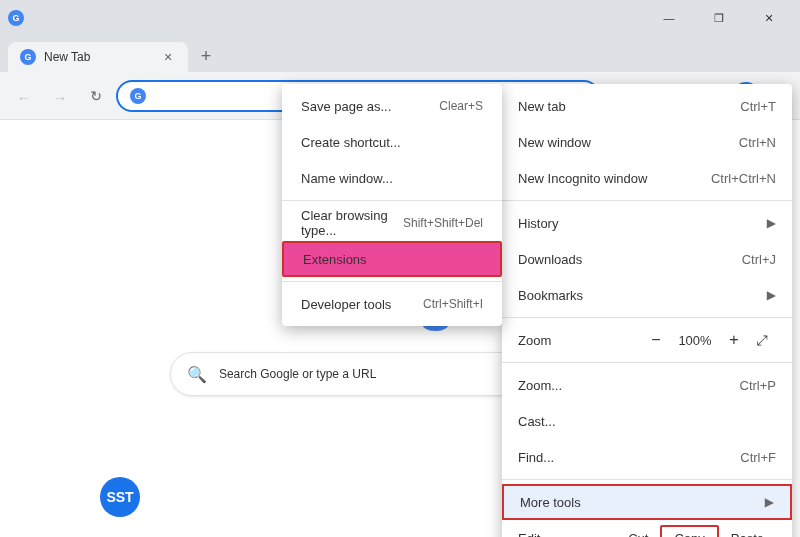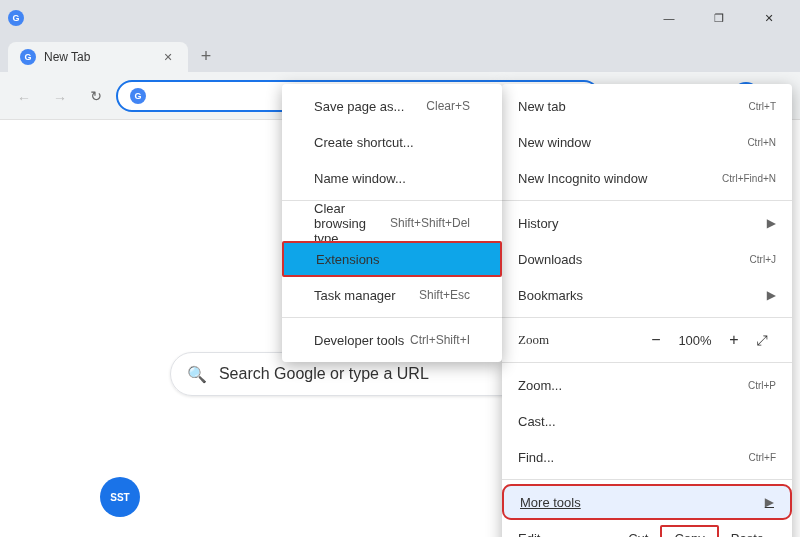--- a/index.html
+++ b/index.html
@@ -236,38 +236,38 @@
       padding: 0 16px;
       gap: 12px;
       box-shadow: 0 1px 3px rgba(0,0,0,0.1);
     }
     .search-icon-main {
       color: #9aa0a6;
       font-size: 16px;
     }
     .search-text {
       flex: 1;
-      font-size: 16px;
+      font-size: 12px;
       color: #333;
     }
 
     
     .sst-btn {
       position: absolute;
       bottom: 20px;
       left: 100px;
       width: 40px;
       height: 40px;
       border-radius: 50%;
       background: #1a73e8;
       color: white;
       display: flex;
       align-items: center;
       justify-content: center;
-      font-size: 10px;
+      font-size: 14px;
       font-weight: bold;
       cursor: pointer;
     }
 
     
     .chrome-menu {
       position: absolute;
       top: 84px;
       right: 8px;
       width: 290px;
@@ -285,41 +285,41 @@
       cursor: pointer;
       font-size: 13px;
       color: #333;
       position: relative;
     }
     .menu-item .item-label {
       flex: 1;
     }
     .menu-item .shortcut {
       color: #666;
-      font-size: 10px;
+      font-size: 13px;
     }
     .menu-item .arrow {
       color: #666;
       font-size: 12px;
       margin-left: 8px;
     }
     .menu-divider {
       height: 1px;
       background: #e0e0e0;
       margin: 4px 0;
     }
     .zoom-row {
       display: flex;
       align-items: center;
       padding: 0 16px;
       height: 36px;
       font-size: 13px;
       color: #333;
     }
-    .zoom-label { flex: 1; font-family: Liberation Serif, serif; }
+    .zoom-label { flex: 1; }
     .zoom-minus, .zoom-plus {
       width: 28px;
       height: 28px;
       display: flex;
       align-items: center;
       justify-content: center;
       cursor: pointer;
       border-radius: 4px;
       font-size: 16px;
       color: #333;
@@ -352,50 +352,49 @@
     .edit-btn {
       padding: 4px 12px;
       cursor: pointer;
       border-radius: 4px;
       font-size: 13px;
     }
 
     
     .more-tools-box {
       border: 2px solid #d32f2f;
-      border-radius: 9px;
-      text-decoration: underline;
+      border-radius: 0;
     }
 
     
     .submenu {
       position: absolute;
       top: 84px;
       right: 298px;
       width: 220px;
       background: white;
       border-radius: 4px;
       box-shadow: 0 4px 16px rgba(0,0,0,0.3);
       z-index: 101;
       padding: 4px 0;
     }
     .submenu-item {
       display: flex;
       align-items: center;
-      padding: 0 32px;
+      padding: 0 19px;
       height: 36px;
       cursor: pointer;
       font-size: 13px;
       color: #333;
       position: relative;
     }
     .submenu-item.highlighted-ext {
       border: 2px solid #d32f2f;
       border-radius: 2px;
-      background: #0ea5e9;
+      background: #ec4899;
     }
     .submenu-item .item-label { flex: 1; }
     .submenu-item .shortcut { color: #666; font-size: 12px; }
 
     
     .copy-highlight {
       border: 2px solid #d32f2f;
       border-radius: 2px;
     }
   </style>
@@ -463,21 +462,21 @@
     <span class="shortcut">Ctrl+T</span>
   </div>
 
   <div class="menu-item">
     <span class="item-label">New window</span>
     <span class="shortcut">Ctrl+N</span>
   </div>
 
   <div class="menu-item">
     <span class="item-label">New Incognito window</span>
-    <span class="shortcut">Ctrl+Find+N</span>
+    <span class="shortcut">Ctrl+Ctrl+N</span>
   </div>
   <div class="menu-divider"></div>
 
   <div class="menu-item">
     <span class="item-label">History</span>
     <span class="arrow">▶</span>
   </div>
 
   <div class="menu-item">
     <span class="item-label">Downloads</span>
@@ -540,22 +539,18 @@
     <span class="item-label">Name window...</span>
   </div>
   <div class="menu-divider"></div>
   <div class="submenu-item">
     <span class="item-label">Clear browsing type...</span>
     <span class="shortcut">Shift+Shift+Del</span>
   </div>
   <div class="submenu-item highlighted-ext">
     <span class="item-label">Extensions</span>
   </div>
-  <div class="submenu-item">
-    <span class="item-label">Task manager</span>
-    <span class="shortcut">Shift+Esc</span>
-  </div>
   <div class="menu-divider"></div>
   <div class="submenu-item">
     <span class="item-label">Developer tools</span>
     <span class="shortcut">Ctrl+Shift+I</span>
   </div>
 </div>
 
 </body></html>

